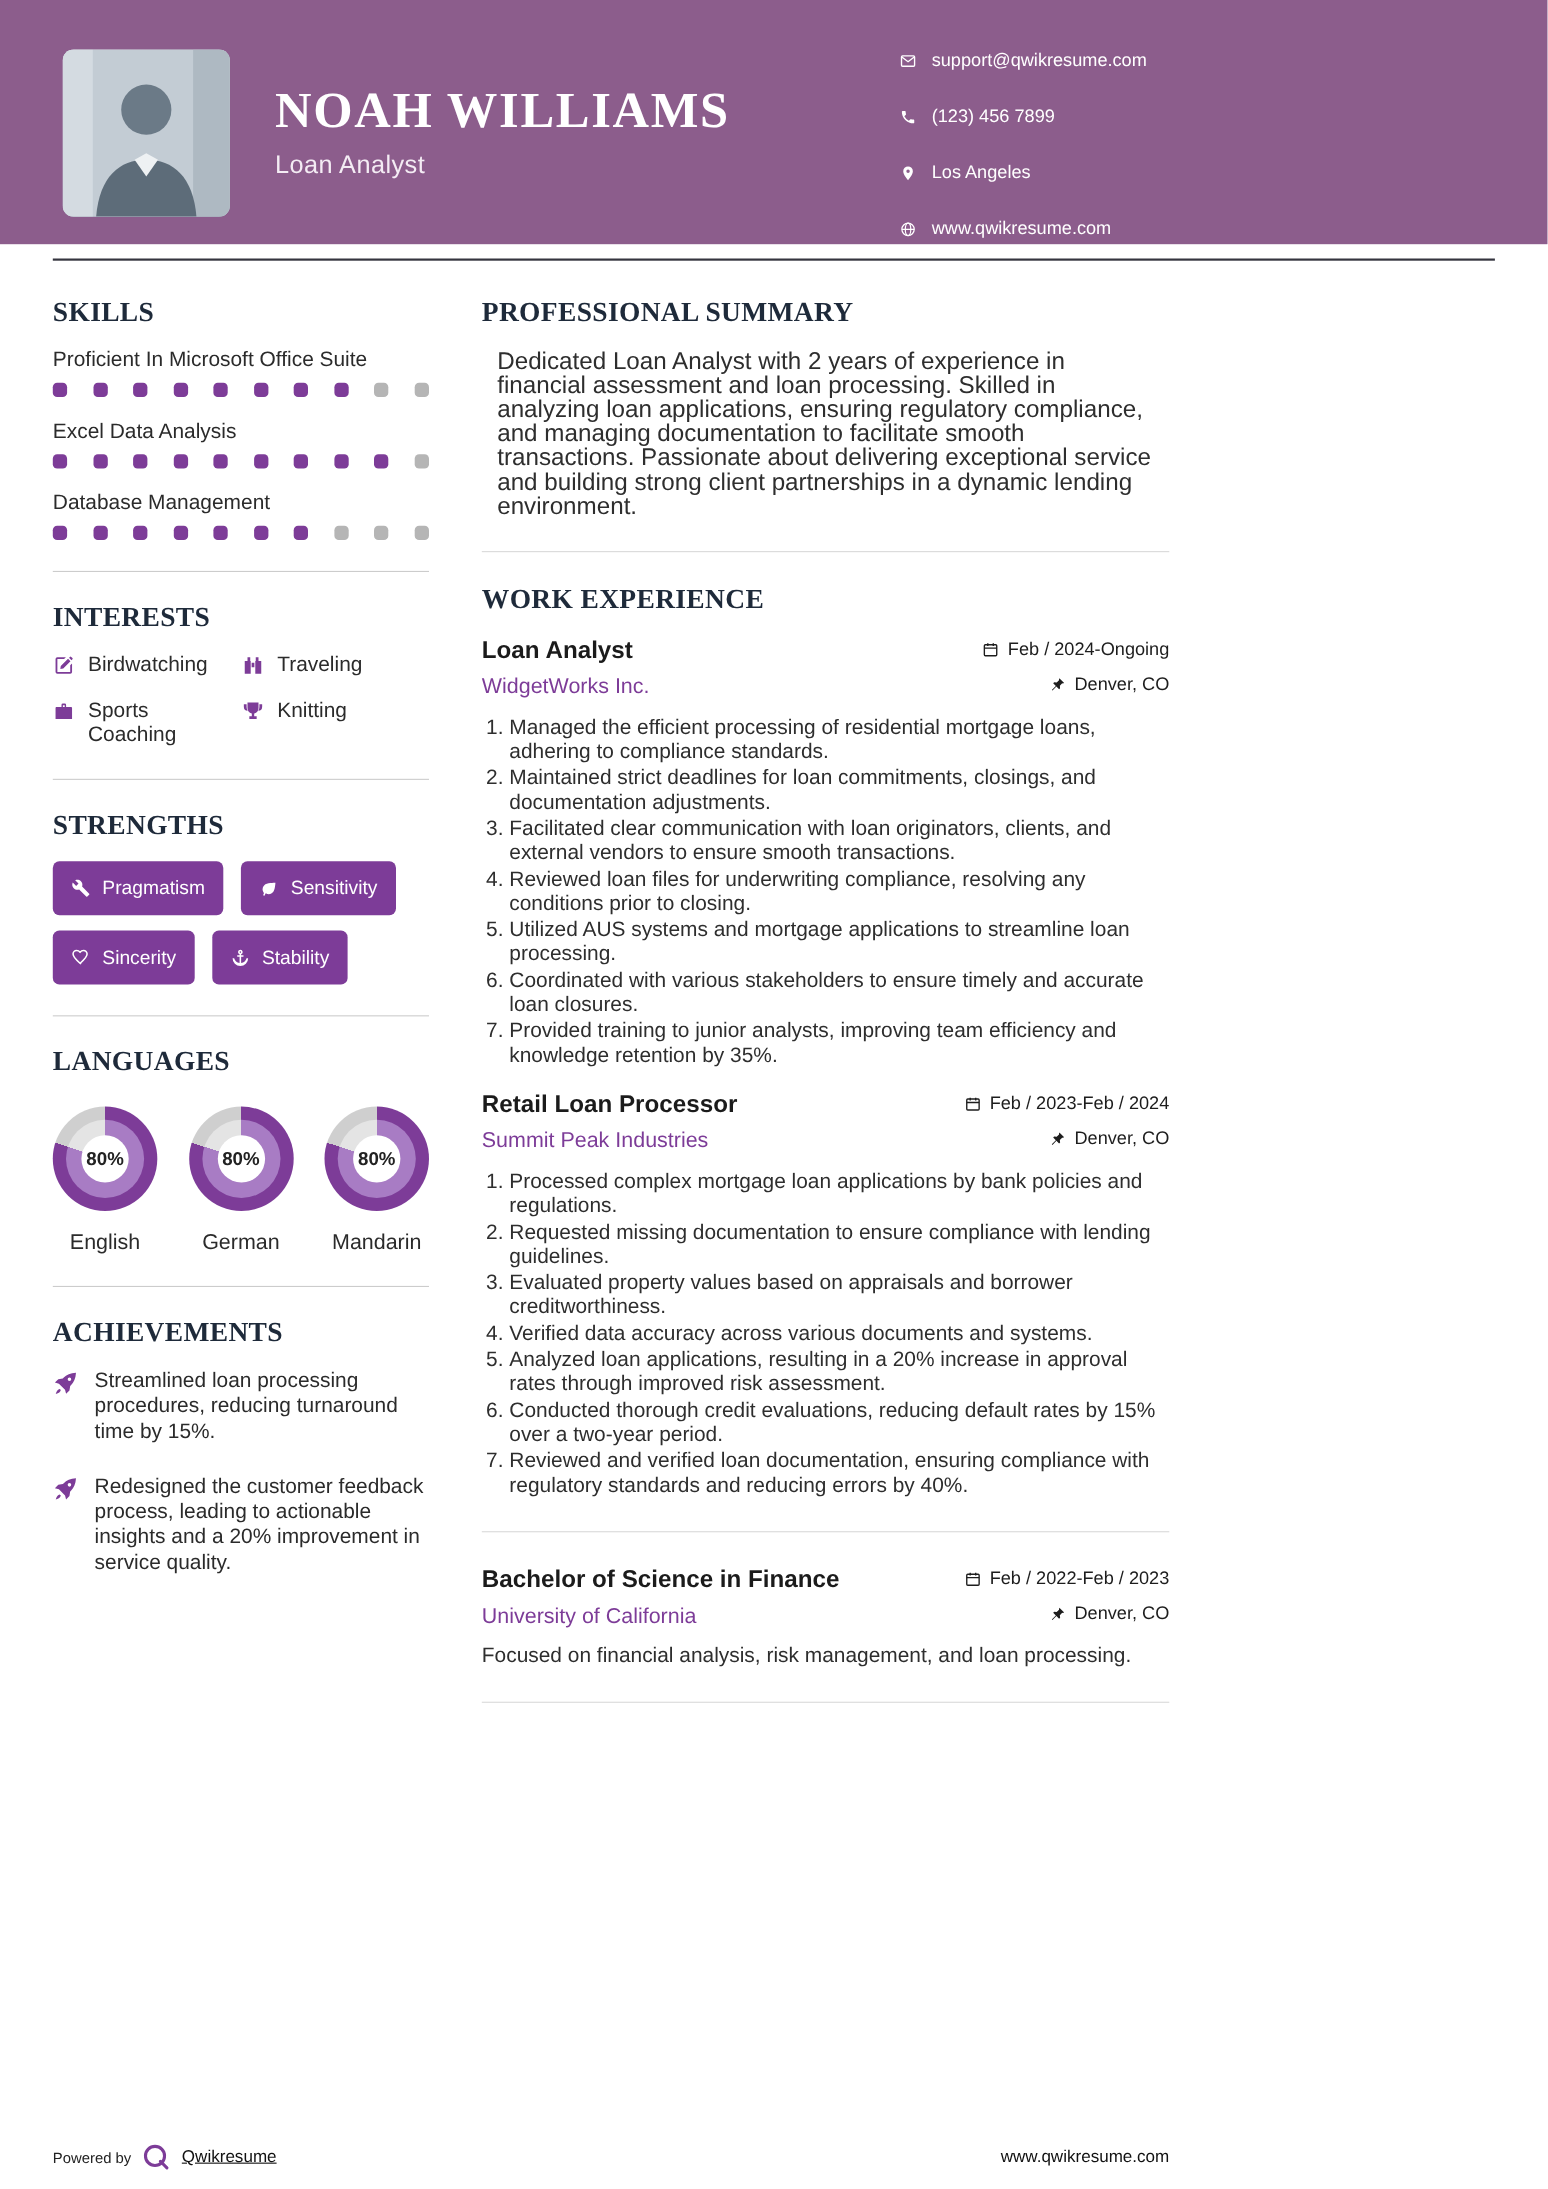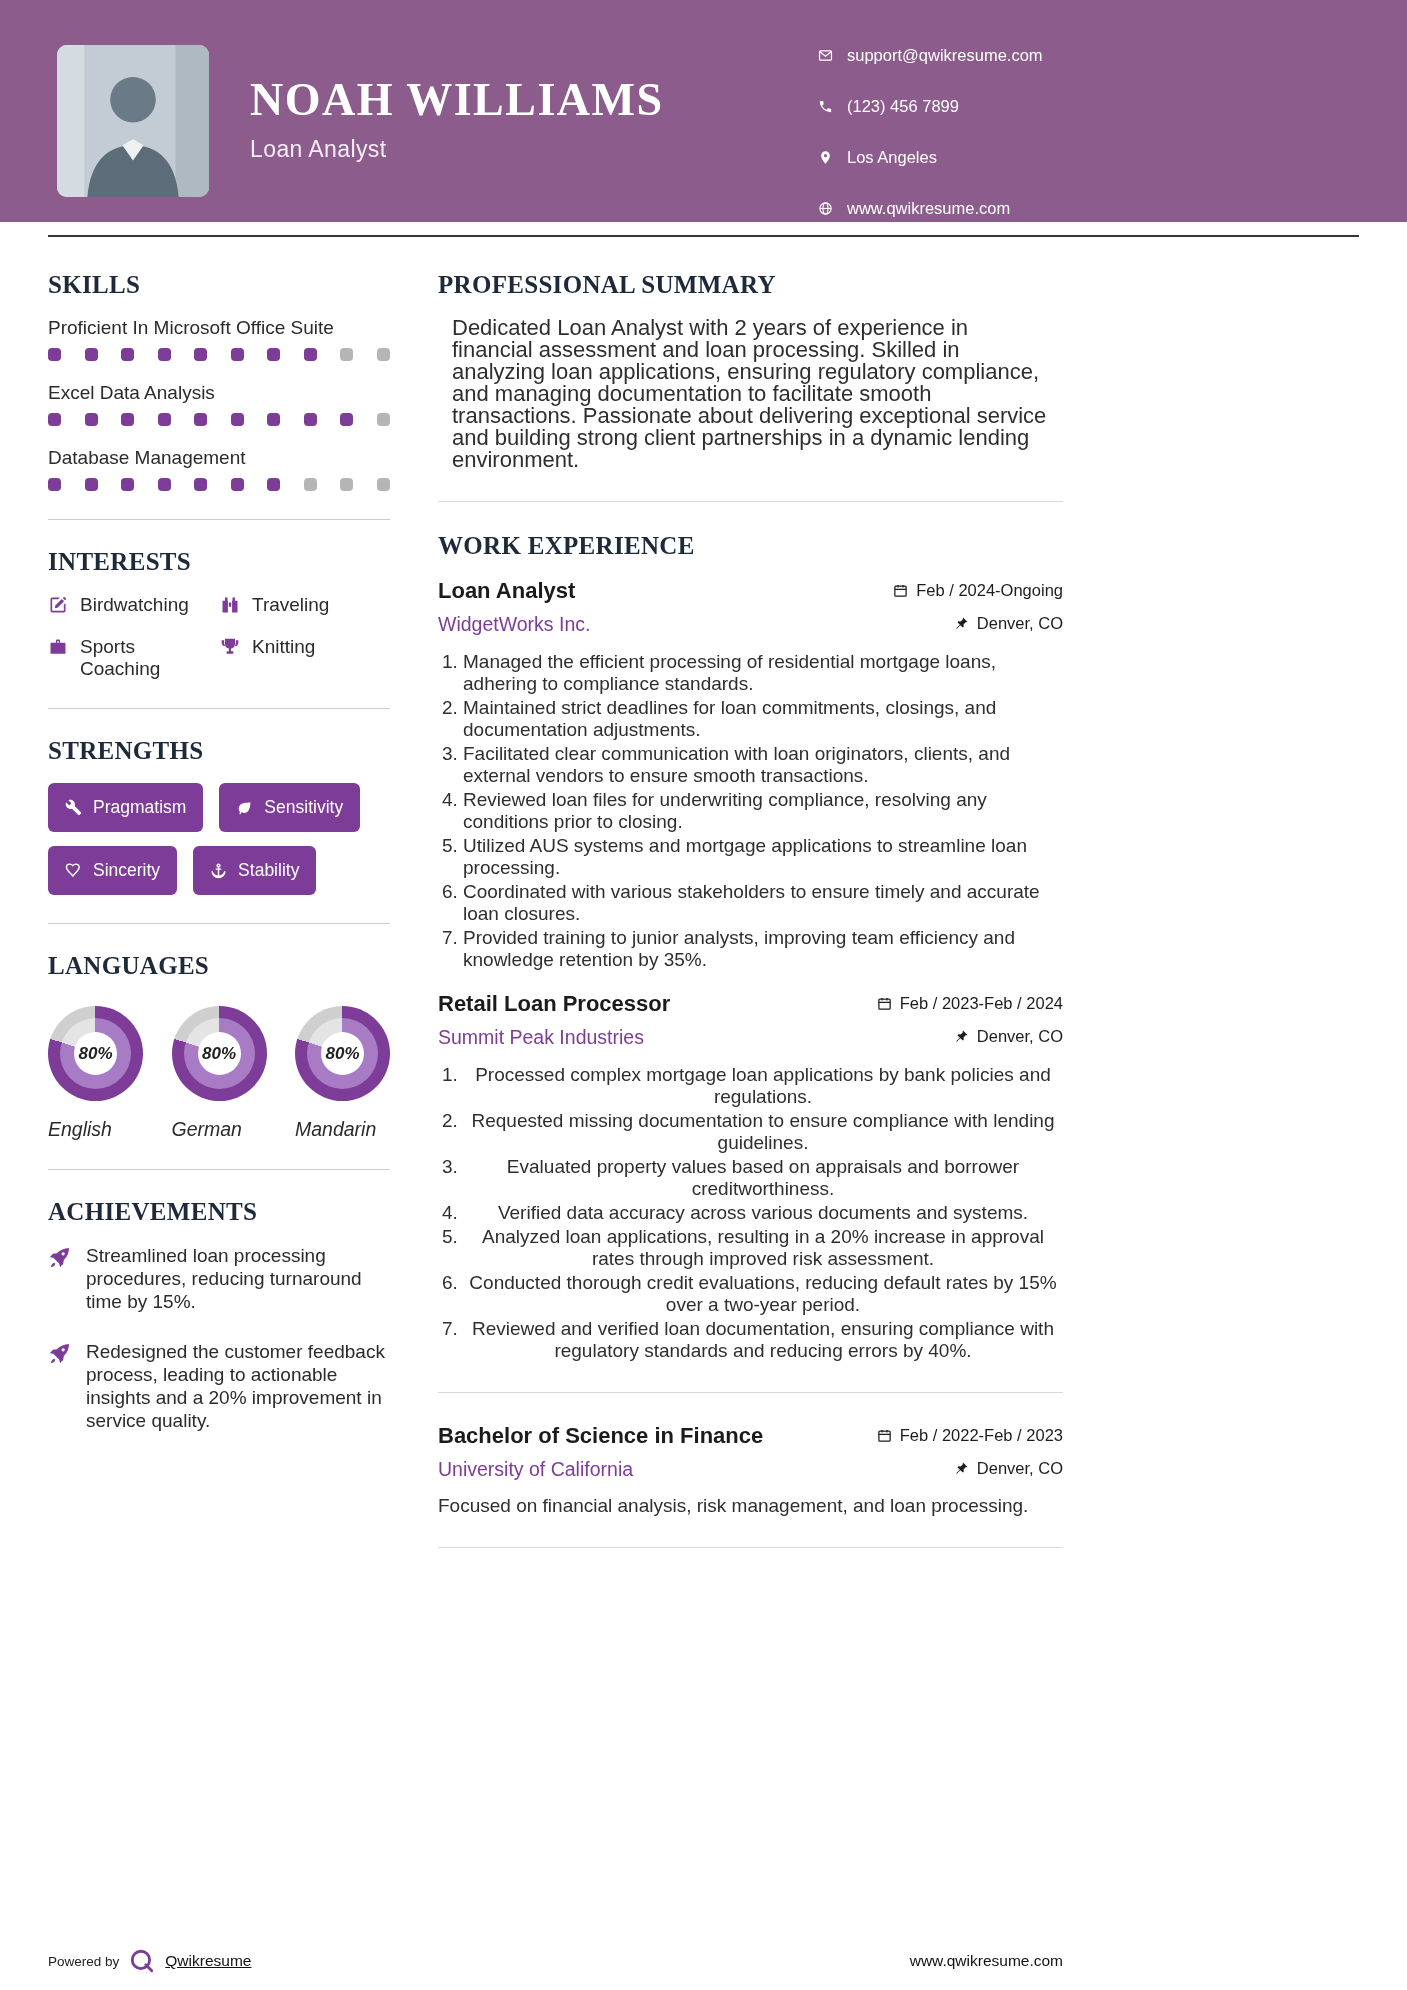--- a/index.html
+++ b/index.html
@@ -69,21 +69,21 @@
   .strengths{display:flex;flex-wrap:wrap;gap:14px 16px;}
   .strength{
     display:inline-flex;align-items:center;gap:11px;background:var(--accent);color:#ffffff;
     font-size:17.5px;padding:14px 17px;border-radius:6px;border:none;
   }
   .strength .sicon{width:17px;height:17px;display:flex;color:#ffffff;}
   .strength .sicon svg{width:17px;height:17px;}
 
   
   .langs{display:flex;justify-content:space-between;padding-top:8px;}
-  .lang{width:95px;font-style:italic;}
+  .lang{width:95px;text-align:center;}
   .donut{position:relative;width:95px;height:95px;border-radius:50%;
     background:conic-gradient(var(--accent) calc(var(--pct)*1%), #cfcfcf 0);}
   .donut .ring2{position:absolute;inset:12px;border-radius:50%;
     background:conic-gradient(#a87cc4 calc(var(--pct)*1%), #e4e4e4 0);}
   .donut .hole{position:absolute;inset:26px;border-radius:50%;background:#ffffff;}
   .donut .pct{position:absolute;inset:0;display:flex;align-items:center;justify-content:center;
     font-size:17px;font-weight:700;color:#222222;}
   .lang-label{margin-top:17px;font-size:19.5px;color:#2b2b2b;}
 
   
@@ -410,21 +410,21 @@
             <li>Managed the efficient processing of residential mortgage loans, adhering to compliance standards.</li>
             <li>Maintained strict deadlines for loan commitments, closings, and documentation adjustments.</li>
             <li>Facilitated clear communication with loan originators, clients, and external vendors to ensure smooth transactions.</li>
             <li>Reviewed loan files for underwriting compliance, resolving any conditions prior to closing.</li>
             <li>Utilized AUS systems and mortgage applications to streamline loan processing.</li>
             <li>Coordinated with various stakeholders to ensure timely and accurate loan closures.</li>
             <li>Provided training to junior analysts, improving team efficiency and knowledge retention by 35%.</li>
           </ol>
         </div>
 
-        <div class="job" style="text-align:center;">
+        <div class="job" style="">
           <div class="job-head">
             <span class="job-title-text">Retail Loan Processor</span>
             <span class="meta">
               <span class="micon">
                 <svg viewBox="0 0 24 24" fill="none" stroke="currentColor" stroke-width="2">
                     <rect x="3" y="5" width="18" height="16" rx="1.5"></rect>
                     <path d="M3 10h18M8 3v4M16 3v4"></path>
                   </svg>
               </span>
               <span>Feb / 2023-Feb / 2024</span>

